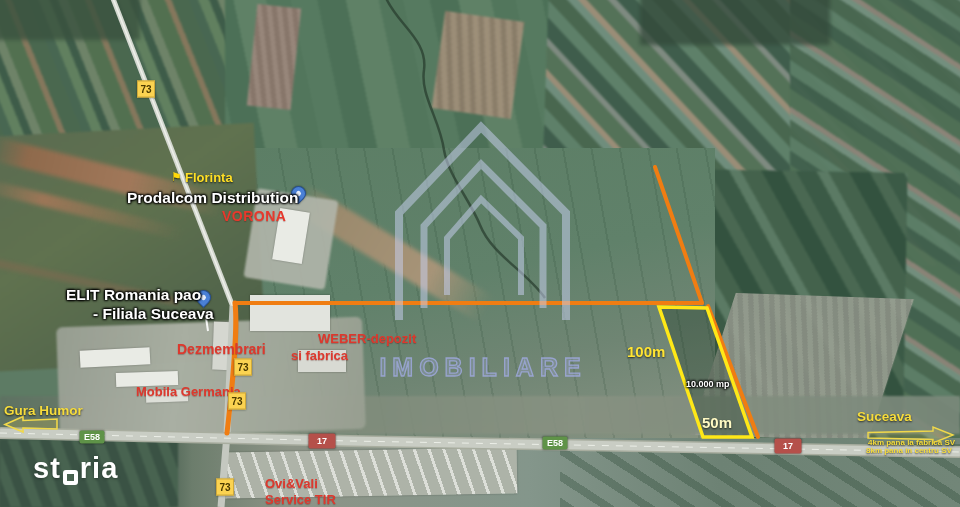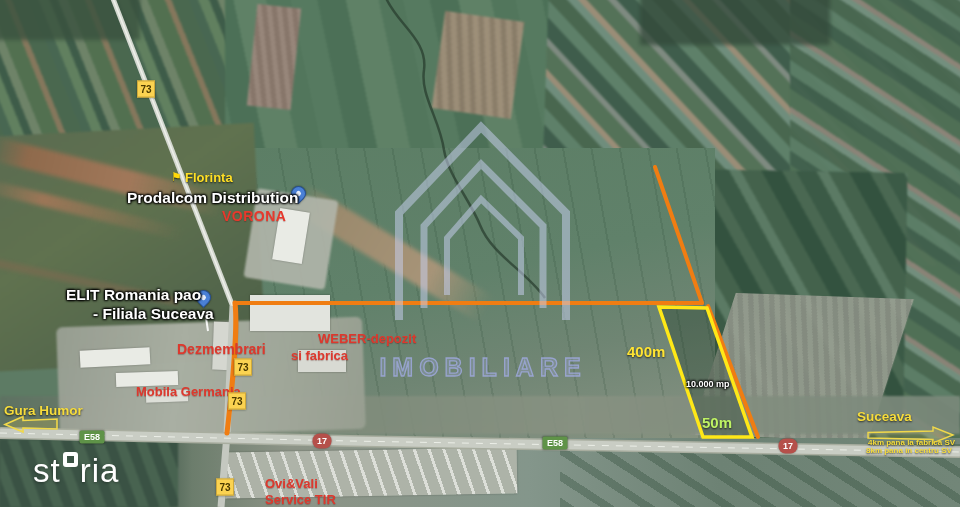--- a/index.html
+++ b/index.html
@@ -65,34 +65,34 @@
   .w{color:#fff;text-shadow:-1px -1px 2px rgba(0,0,0,.85),1px -1px 2px rgba(0,0,0,.85),
      -1px 1px 2px rgba(0,0,0,.85),1px 1px 2px rgba(0,0,0,.85);}
   .r{color:#dd382d;text-shadow:0 1px 1px rgba(80,10,5,.3);}
   .y{color:#f6dc3c;text-shadow:0 1px 2px rgba(0,0,0,.7);}
   
   .sh{position:absolute;display:flex;align-items:center;justify-content:center;font-weight:bold;
       transform:translate(-50%,-50%);box-shadow:0 0 2px rgba(0,0,0,.4);line-height:1;}
   .sh73{width:18px;height:17px;background:#fbd351;border:1px solid #cfa93a;border-radius:0;
       color:#4a3a00;font-size:10px;}
   .shE58{width:25px;height:13px;background:#5f9348;border-radius:2px;color:#fff;font-size:9px;}
-  .sh17{width:19px;height:15px;background:#b5504a;border-radius:7px;color:#fff;font-size:9px;}
+  .sh17{width:27px;height:15px;background:#b5504a;border-radius:2px;color:#fff;font-size:9px;}
   
   .pin{position:absolute;width:15px;height:15px;background:#4a80d6;border:1px solid #27508f;
        border-radius:50% 50% 50% 0;transform:rotate(-45deg);box-shadow:0 0 2px rgba(0,0,0,.5);}
   .pin::after{content:'';position:absolute;inset:4px;background:#fff;opacity:.85;border-radius:50%;}
   
   #wmAgora{left:370px;top:332px;width:220px;text-align:center;font-size:21px;font-weight:600;
      letter-spacing:15px;text-indent:15px;color:rgba(125,135,200,.8);}
   #wmImob{left:368px;top:354px;width:224px;text-align:center;font-size:25px;font-weight:bold;
      letter-spacing:6px;text-indent:6px;color:rgba(160,170,225,.28);
      -webkit-text-stroke:1.3px rgba(160,170,225,.8);}
   
-  #storia{left:33px;top:452px;color:#fff;font-size:33px;font-weight:normal;letter-spacing:1px;
-     text-shadow:0 1px 3px rgba(0,0,0,.35);display:flex;align-items:flex-start;}
+  #storia{left:33px;top:452px;color:#fff;font-size:29px;font-weight:bold;letter-spacing:1px;
+     text-shadow:0 1px 3px rgba(0,0,0,.35);display:flex;align-items:flex-end;}
   #storia .sq{display:inline-block;width:15px;height:15px;border:4.5px solid #fff;border-radius:3px;
      margin:0 2px;}
   .ficon{position:absolute;color:#ffd90a;font-size:12px;font-family:"DejaVu Sans","Liberation Sans",sans-serif;
      text-shadow:0 1px 1px rgba(0,0,0,.6);}
 </style>
 </head>
 <body>
 
 <div id="shot">
 
@@ -174,22 +174,22 @@
   <div class="lbl r" style="left:282px;top:332px;font-size:13px;margin-left:36px;">WEBER-depozit</div>
   <div class="lbl r" style="left:291px;top:349px;font-size:13px;">si fabrica</div>
   <div class="lbl r" style="left:136px;top:385px;font-size:13px;">Mobila Germania</div>
   <div class="lbl y" style="left:4px;top:404px;font-size:13.5px;">Gura Humor</div>
   <div class="lbl r" style="left:265px;top:477px;font-size:13px;">Ovi&amp;Vali</div>
   <div class="lbl r" style="left:265px;top:493px;font-size:13px;">Service TIR</div>
   <div class="lbl y" style="left:857px;top:410px;font-size:13.5px;">Suceava</div>
   <div class="lbl y" style="left:868px;top:439px;font-size:8px;">4km pana la fabrica SV</div>
   <div class="lbl y" style="left:866px;top:447px;font-size:8px;">8km pana in centru SV</div>
 
-  <div class="lbl y" style="left:627px;top:344px;font-size:15px;color:#ffe433;">400m</div>
-  <div class="lbl y" style="left:702px;top:415px;font-size:15px;color:#bef264;">50m</div>
+  <div class="lbl y" style="left:627px;top:344px;font-size:15px;color:#ffe433;">100m</div>
+  <div class="lbl y" style="left:702px;top:415px;font-size:15px;color:#fef9c3;">50m</div>
   <div class="lbl w" style="left:686px;top:380px;font-size:9px;font-weight:600;">10.000 mp</div>
 
   <div class="sh sh73" style="left:146px;top:89px;">73</div>
   <div class="sh sh73" style="left:243px;top:367px;">73</div>
   <div class="sh sh73" style="left:237px;top:401px;">73</div>
   <div class="sh sh73" style="left:225px;top:487px;">73</div>
   <div class="sh shE58" style="left:92px;top:437px;">E58</div>
   <div class="sh shE58" style="left:555px;top:443px;">E58</div>
   <div class="sh sh17" style="left:322px;top:441px;">17</div>
   <div class="sh sh17" style="left:788px;top:446px;">17</div>

